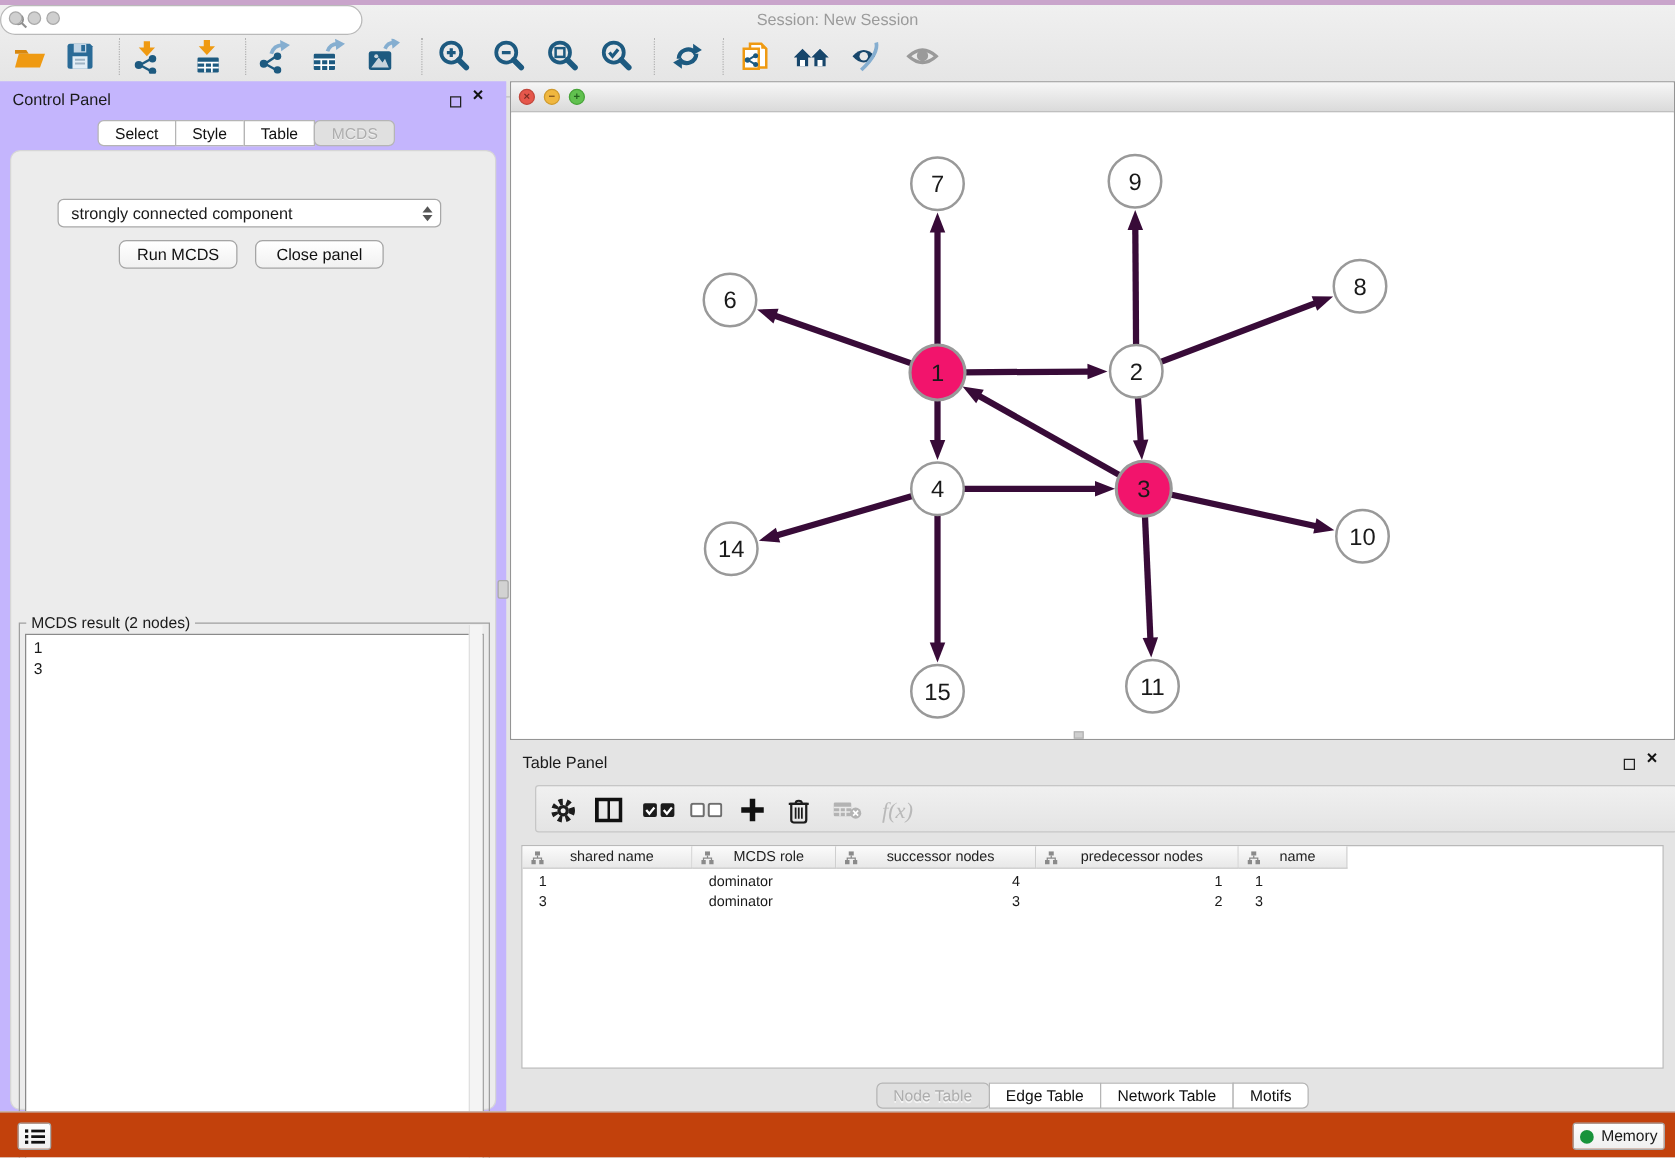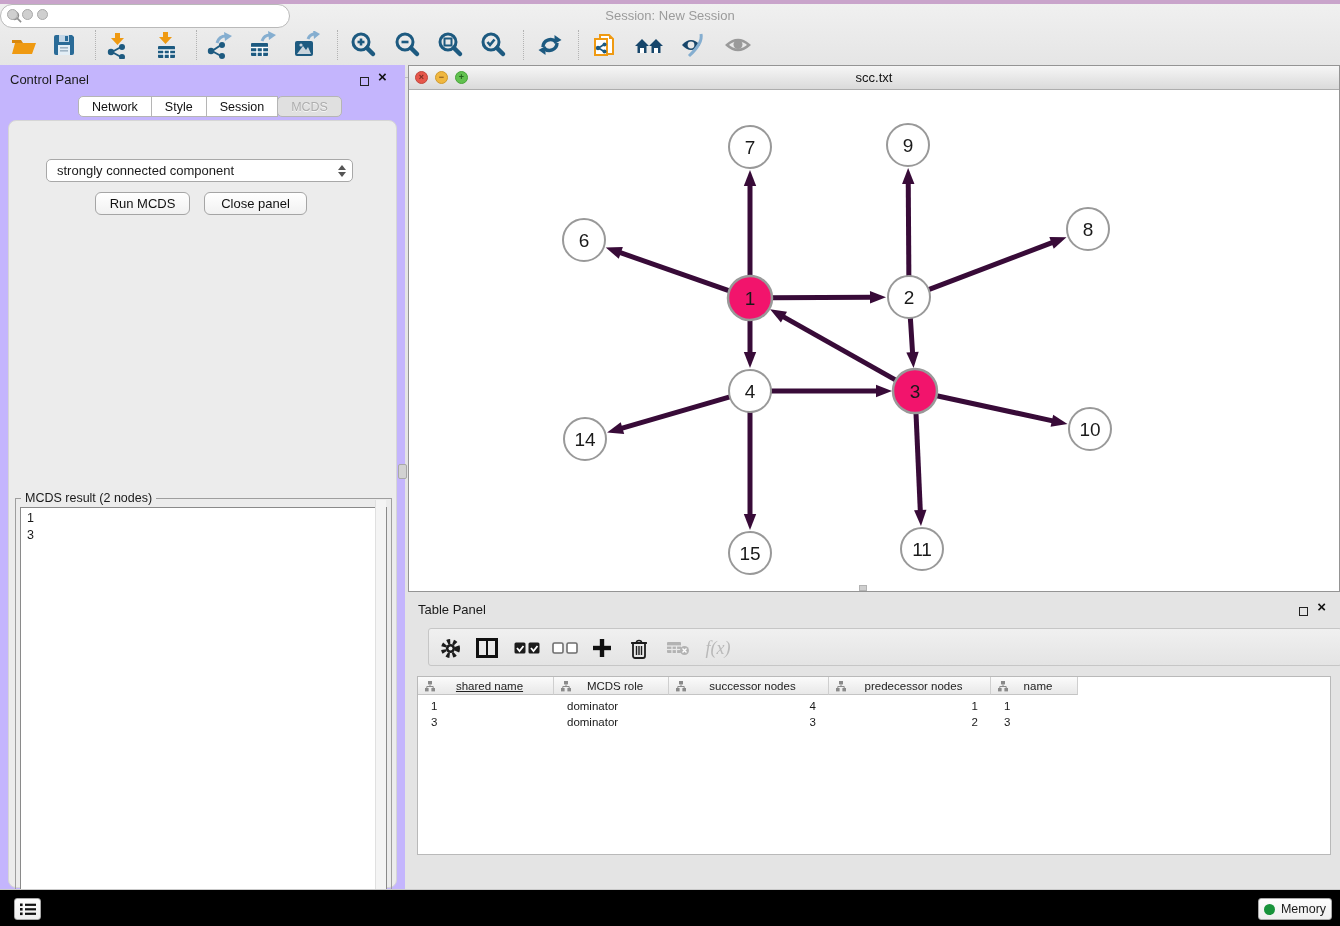--- a/index.html
+++ b/index.html
@@ -91,21 +91,21 @@
   .th { position:relative; height:18px; background:linear-gradient(#fbfbfb,#e8e8e8);
     border-right:1px solid #cfcfcf; border-bottom:1px solid #c4c4c4;
     display:flex; align-items:center; justify-content:center; font-size:11.5px; color:#222; }
   .th svg { position:absolute; left:7px; top:4px; }
   .tr { position:absolute; left:0; height:16px; display:flex; font-size:11.5px; }
   .td { height:16px; display:flex; align-items:center; padding:0 13px; }
   .td.right { justify-content:flex-end; }
   .tp-tabs { position:absolute; left:0; top:271px; width:100%; display:flex; justify-content:center; }
 
   
-  .statusbar { left:0; top:889px; width:1340px; height:37px; background:#000000; border-top:1px solid #c9c9c9; }
+  .statusbar { left:0; top:889px; width:1340px; height:37px; background:#c2410c; border-top:1px solid #c9c9c9; }
   .status-btn { position:absolute; top:8px; height:22px; background:linear-gradient(#fdfdfd,#efefef);
     border:1px solid #a8a8a8; border-radius:3px; display:flex; align-items:center; justify-content:center; }
   .memory-dot { width:11px; height:11px; border-radius:50%; background:#18933b; margin-right:6px; }
 </style>
 </head>
 <body>
 
 <div class="abs desktop-strip"></div>
 
 <div class="abs chrome">
@@ -277,23 +277,23 @@
     <input type="text" placeholder="" style="">
   </div>
 </div>
 
 <div class="abs control-panel">
   <div class="panel-head">Control Panel</div>
   <div class="abs" style="left:360px; top:9px;"><span class="float-box"></span></div>
   <div class="abs close-x" style="left:378px; top:6px;">×</div>
 
   <div class="cp-tabs" id="cp-tabs">
-      <div class="tab">Network</div>
+      <div class="tab">Select</div>
       <div class="tab">Style</div>
-      <div class="tab">Session</div>
+      <div class="tab">Table</div>
       <div class="tab active">MCDS</div>
     </div>
 
   <div class="cp-inner">
     <div class="select">
       <span class="lbl">strongly connected component</span>
       <span class="stepper">
           <i class="up"></i>
           <i class="dn"></i>
         </span>
@@ -310,21 +310,20 @@
   </div>
 </div>
 
 <div class="abs divider-handle"></div>
 
 <div class="abs net-frame">
   <div class="net-titlebar">
     <div class="mac-btn mac-red"></div>
     <div class="mac-btn mac-yellow"></div>
     <div class="mac-btn mac-green"></div>
-    <div class="net-title">scc.txt</div>
   </div>
   <div class="net-content">
     <svg id="graph-svg" width="930" height="501">
         <line x1="341" y1="187" x2="341" y2="94" stroke="#380b38" stroke-width="5"></line>
         <polygon points="341,80 347.2,96 334.8,96" fill="#380b38"></polygon>
         <line x1="321.1752536154717" y1="201.07328138371903" x2="209.9293150584546" y2="162.2042185143998" stroke="#380b38" stroke-width="5"></line>
         <polygon points="196.71281746876906,157.5864061035458 213.86241735321641,157.0108856405182 209.77235493217432,168.71692636281108" fill="#380b38"></polygon>
         <line x1="361.99958468064904" y1="207.86792714037327" x2="463.0007317531422" y2="207.2326998002947" stroke="#380b38" stroke-width="5"></line>
         <polygon points="477.0004548735749,207.14465122721023 461.03976424687494,213.44515554978412 460.9617783678573,201.0454007859723" fill="#380b38"></polygon>
         <line x1="341" y1="229" x2="341" y2="264" stroke="#380b38" stroke-width="5"></line>
@@ -460,21 +459,21 @@
           </g>
           <circle cx="18.5" cy="10.5" r="4.5" fill="#b3b3b3"></circle>
           <path d="M16.5 8.5 l4 4 M20.5 8.5 l-4 4" stroke="#fff" stroke-width="1.4"></path>
         </svg>
     </div>
     <div class="tp-ic fx" style="left:272px; width:34px;">f(x)</div>
   </div>
 
   <div class="tp-table">
     <div class="th-row" id="table-header">
-        <div class="th" style="width: 136px; text-decoration: underline;">
+        <div class="th" style="width: 136px;">
           <svg width="10" height="11" viewBox="0 0 10 11">
             <g fill="#8a8a8a">
               <rect x="3" y="0" width="4" height="3.4"></rect>
               <rect x="0" y="7" width="3.6" height="3.4"></rect>
               <rect x="6.4" y="7" width="3.6" height="3.4"></rect>
             </g>
             <path d="M5 3.4 V5.5 M1.8 7 V5.5 h6.4 V7" stroke="#8a8a8a" fill="none"></path>
           </svg>
           <span style="margin-left:8px">shared name</span>
         </div>
@@ -534,20 +533,26 @@
         <div class="tr" style="top: 37px;">
           <div class="td" style="width: 136px;">3</div>
           <div class="td" style="width: 115px;">dominator</div>
           <div class="td right" style="width: 160px;">3</div>
           <div class="td right" style="width: 162px;">2</div>
           <div class="td" style="width: 87px;">3</div>
         </div>
       </div>
   </div>
 
+  <div class="tp-tabs" id="tp-tabs">
+      <div class="tab active">Node Table</div>
+      <div class="tab">Edge Table</div>
+      <div class="tab">Network Table</div>
+      <div class="tab">Motifs</div>
+    </div>
 </div>
 
 <div class="abs statusbar">
   <div class="status-btn" style="left:14px; width:27px;">
     <svg width="16" height="14" viewBox="0 0 16 14">
         <g fill="#111">
           <rect x="0" y="1.5" width="2.6" height="2.6"></rect>
           <rect x="5" y="1.7" width="11" height="2.2"></rect>
           <rect x="0" y="6" width="2.6" height="2.6"></rect>
           <rect x="5" y="6.2" width="11" height="2.2"></rect>

